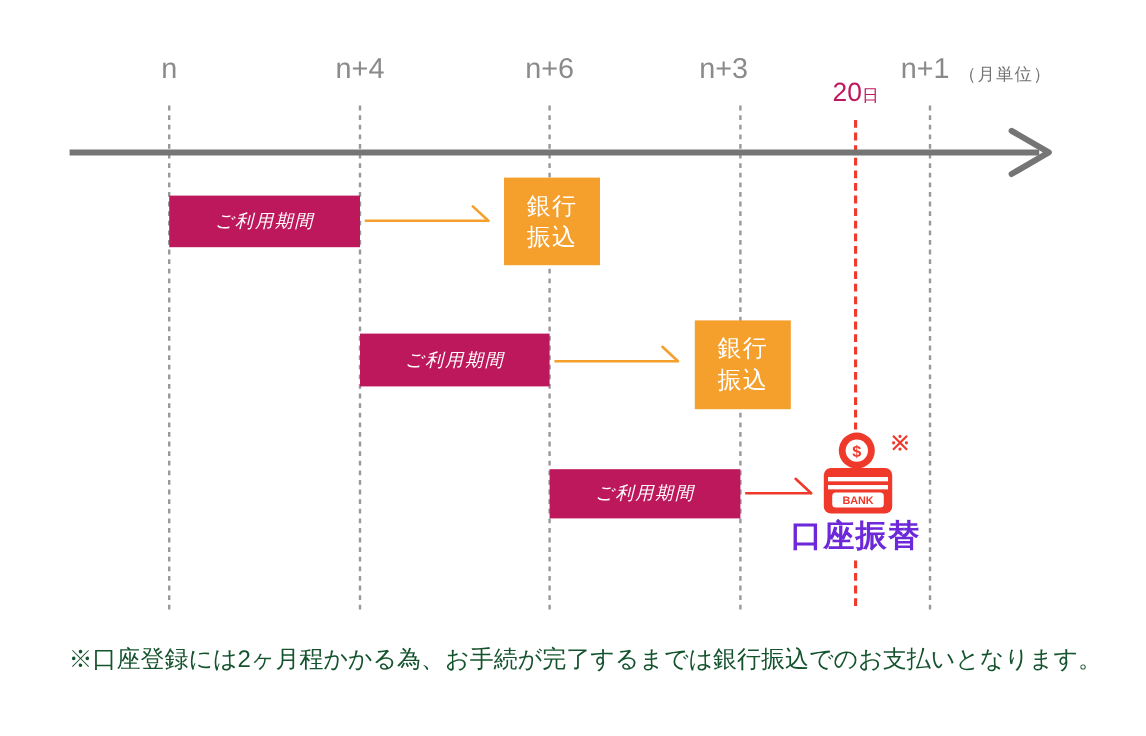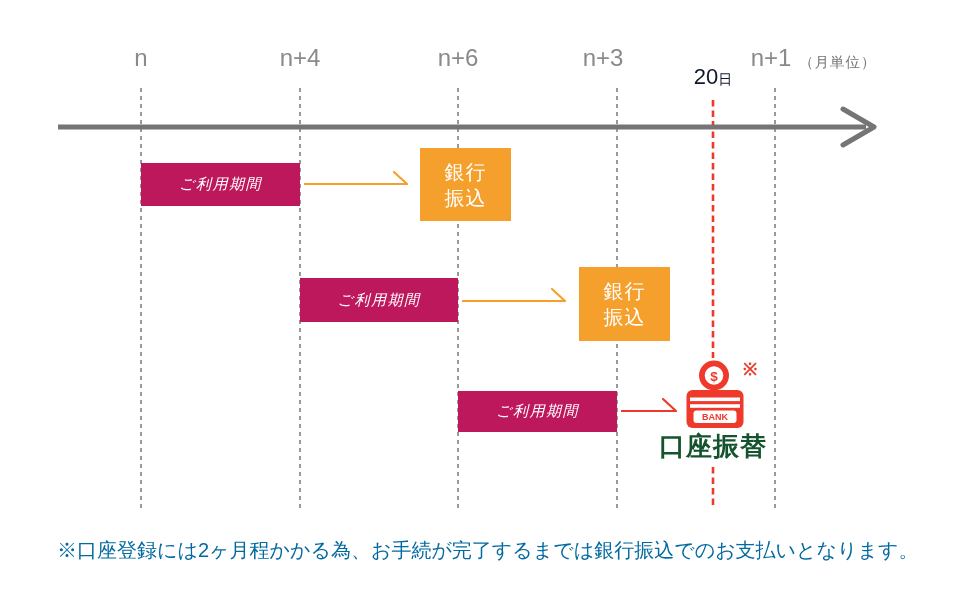--- a/index.html
+++ b/index.html
@@ -19,54 +19,54 @@
     white-space:nowrap;
   }
   .unit-note{
     position:absolute;left:799px;top:53px;
     font-size:14.5px;color:#737373;letter-spacing:1px;
     white-space:nowrap;
   }
   .due-day{
     position:absolute;left:713px;top:64px;
     transform:translateX(-50%);
-    color:#0f172a;white-space:nowrap;
+    color:#be185d;white-space:nowrap;
   }
   .due-day .num{font-size:22px;}
   .due-day .suffix{font-size:14px;}
 
   .period-box{
     position:absolute;
     background:#be185d;color:#ffffff;
     display:flex;align-items:center;justify-content:center;
     font-size:15px;letter-spacing:1.5px;
     z-index:2;
     font-style:italic;
   }
   .transfer-box{
-    position:absolute;width:91px;
+    position:absolute;width:80px;
     background:#f5a02d;color:#ffffff;
     display:flex;align-items:center;justify-content:center;
     text-align:center;font-size:20px;line-height:26px;
     letter-spacing:1px;white-space:pre-line;
     z-index:2;
   }
   .debit-label{
     position:absolute;left:713px;top:429px;
     transform:translateX(-50%);
-    color:#14532d;font-size:26px;font-weight:bold;
+    color:#6d28d9;font-size:26px;font-weight:bold;
     letter-spacing:1px;white-space:nowrap;z-index:2;
   }
   .asterisk{
     position:absolute;left:743px;top:357px;
     color:#ee392b;font-size:17px;font-weight:bold;z-index:3;
   }
   .notes{
     position:absolute;left:57px;top:536px;
-    color:#0369a1;font-size:20px;line-height:29.5px;
+    color:#14532d;font-size:20px;line-height:29.5px;
     white-space:nowrap;
   }
 </style>
 </head>
 <body>
 
 <div class="canvas">
 
   <svg class="layer" width="955" height="613" viewBox="0 0 955 613">
 

